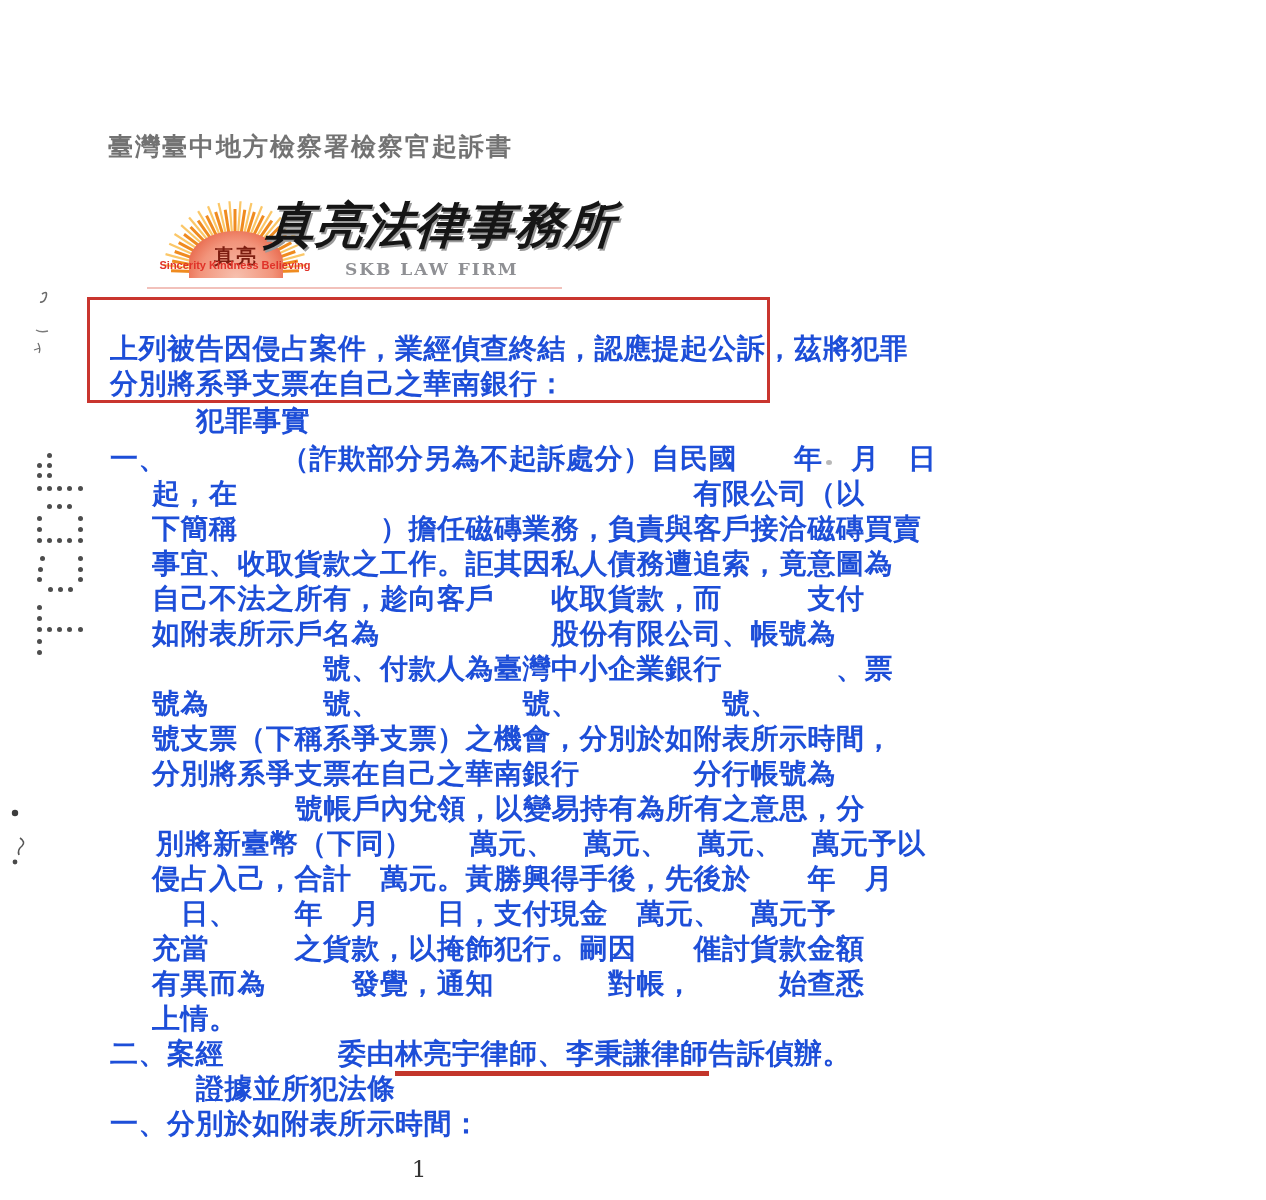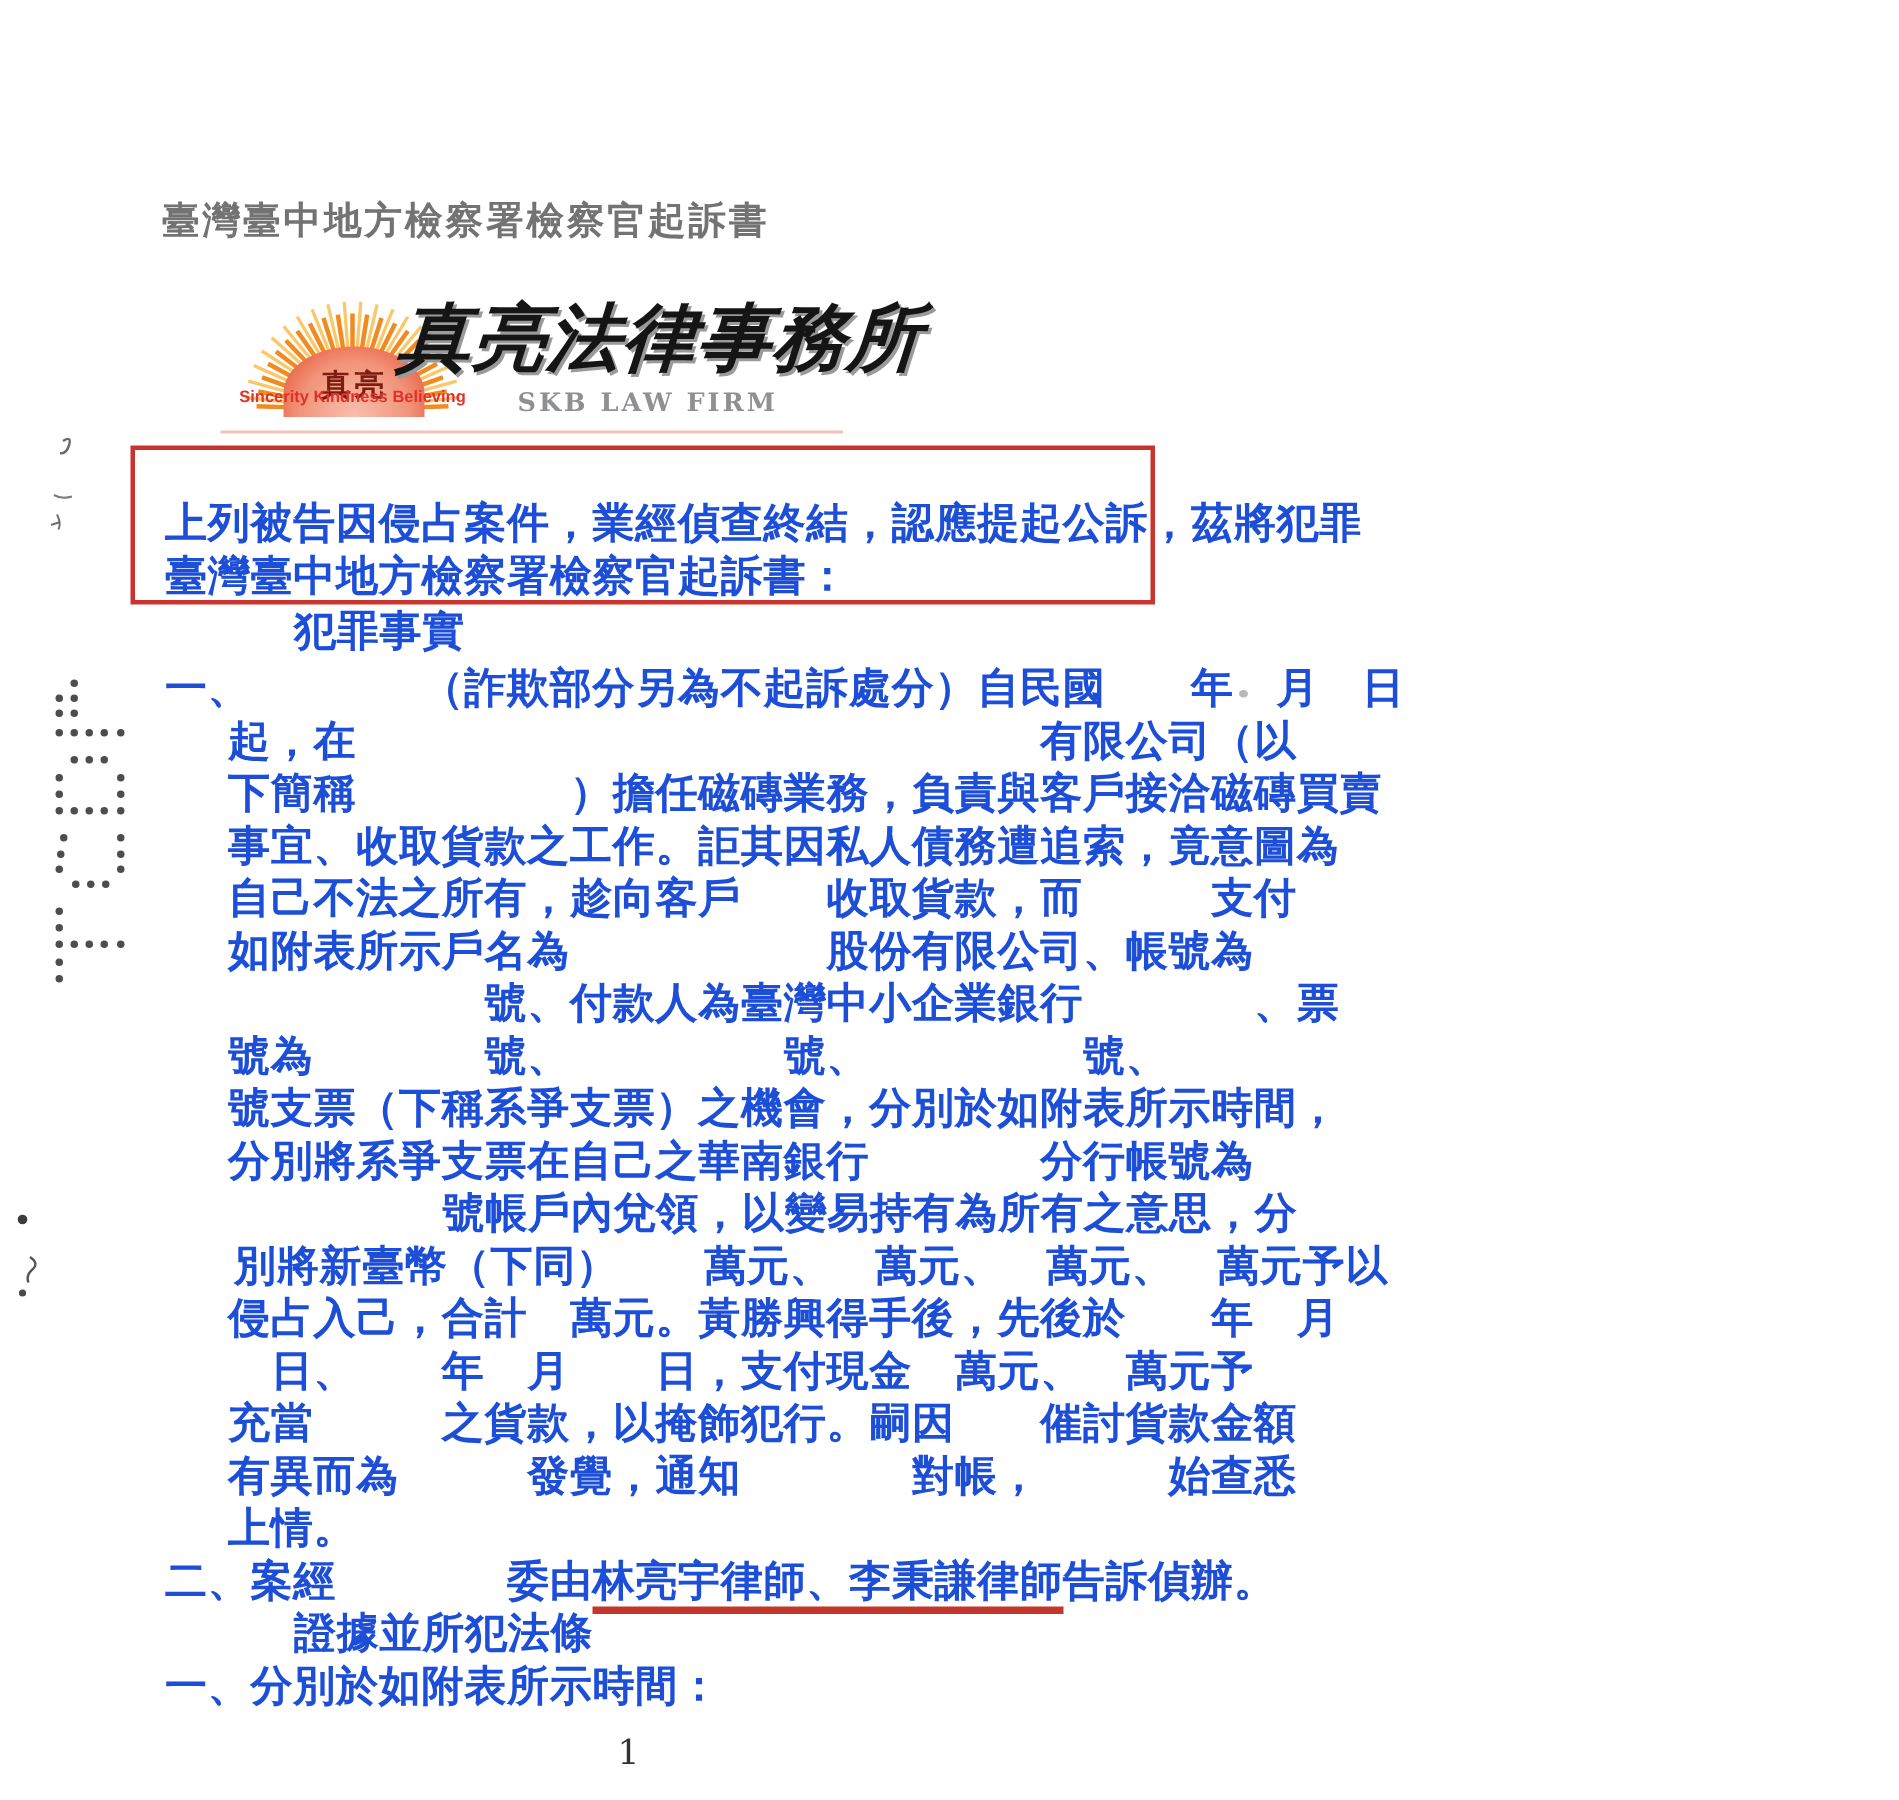--- a/index.html
+++ b/index.html
@@ -126,21 +126,21 @@
     </div>
     <div class="slogan">Sincerity Kindness Believing</div>
     <div class="firm-zh">真亮法律事務所</div>
     <div class="firm-en">SKB LAW FIRM</div>
   </div>
 
   <div class="red-box" style="border-color: rgb(201, 53, 46);"></div>
 
   <div id="doc-lines">
       <div class="doc-line" style="left: 110px; top: 334px;"><span>上列被告因侵占案件，業經偵查終結，認應提起公訴，茲將犯罪</span></div>
-      <div class="doc-line" style="left: 110px; top: 369px;"><span>臺灣臺中地方檢察署檢察官起訴書：</span></div>
+      <div class="doc-line" style="left: 110px; top: 369px;"><span>分別將系爭支票在自己之華南銀行：</span></div>
       <div class="doc-line" style="left: 196px; top: 406px;"><span>犯罪事實</span></div>
       <div class="doc-line" style="left: 110px; top: 444px;"><span>一、　　　　（詐欺部分另為不起訴處分）自民國　　年　月　日</span></div>
       <div class="doc-line" style="left: 152px; top: 479px;"><span>起，在　　　　　　　　　　　　　　　　有限公司（以</span></div>
       <div class="doc-line" style="left: 152px; top: 514px;"><span>下簡稱　　　　　）擔任磁磚業務，負責與客戶接洽磁磚買賣</span></div>
       <div class="doc-line" style="left: 152px; top: 549px;"><span>事宜、收取貨款之工作。詎其因私人債務遭追索，竟意圖為</span></div>
       <div class="doc-line" style="left: 152px; top: 584px;"><span>自己不法之所有，趁向客戶　　收取貨款，而　　　支付</span></div>
       <div class="doc-line" style="left: 152px; top: 619px;"><span>如附表所示戶名為　　　　　　股份有限公司、帳號為</span></div>
       <div class="doc-line" style="left: 152px; top: 654px;"><span>　　　　　　號、付款人為臺灣中小企業銀行　　　　、票</span></div>
       <div class="doc-line" style="left: 152px; top: 689px;"><span>號為　　　　號、　　　　　號、　　　　　號、</span></div>
       <div class="doc-line" style="left: 152px; top: 724px;"><span>號支票（下稱系爭支票）之機會，分別於如附表所示時間，</span></div>

